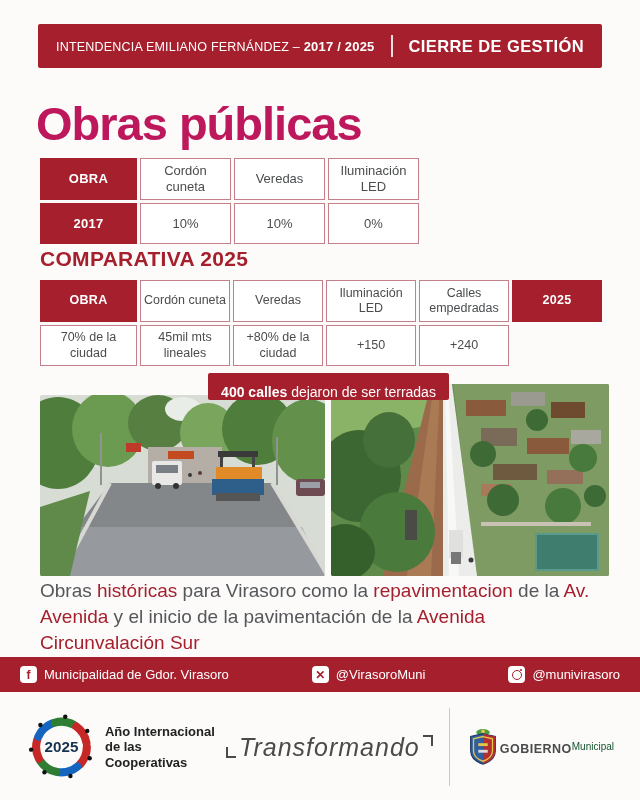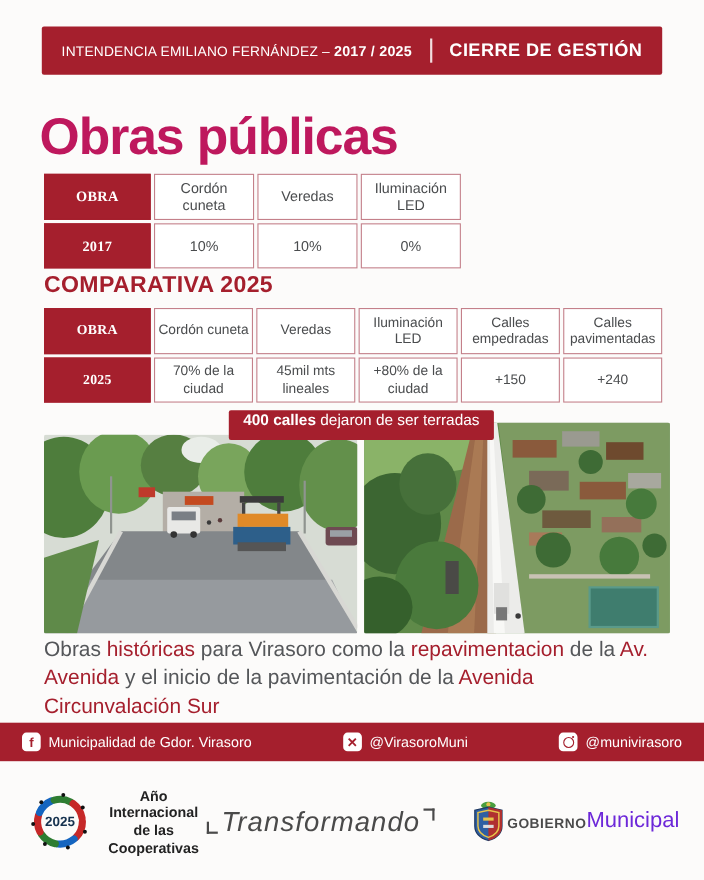--- a/index.html
+++ b/index.html
@@ -17,33 +17,33 @@
   .title{position:absolute;left:36px;top:96px;font-size:47px;font-weight:bold;
     color:#be185d;letter-spacing:-1px;}
 
   
   .tbl{position:absolute;display:grid;gap:3px;}
   #t2017{left:40px;top:158px;grid-template-columns:97px 91px 91px 91px;grid-auto-rows:42px 41px;}
   #t2025{left:40px;top:280px;grid-template-columns:97px 90px 90px 90px 90px 90px;grid-auto-rows:42px 41px;}
   .cell{background:#fff;border:1px solid #C4808A;color:#4A4C4E;display:flex;align-items:center;
     justify-content:center;text-align:center;font-size:13px;line-height:1.22;padding:2px;box-sizing:border-box;}
   #t2025 .cell{font-size:12.5px;}
-  .cell.hd{background:#A51F2D;border-color:#A51F2D;color:#fff;font-weight:bold;font-size:13px;letter-spacing:.3px;font-family:Liberation Serif, serif;}
+  .cell.hd{background:#A51F2D;border-color:#A51F2D;color:#fff;font-weight:bold;font-size:13px;letter-spacing:.3px;}
 
   .comparativa{position:absolute;left:40px;top:247px;font-size:21px;font-weight:bold;
     color:#A51F2D;letter-spacing:.3px;}
 
   
   .photo{position:absolute;border-radius:2px;overflow:hidden;}
   #photo-left{left:40px;top:395px;width:285px;height:181px;}
   #photo-right{left:331px;top:384px;width:278px;height:192px;}
   .photo svg{display:block;width:100%;height:100%;}
 
   .banner{position:absolute;left:208px;top:373px;width:241px;height:27px;background:#A51F2D;
-    color:#fff;display:flex;align-items:flex-start;justify-content:center;font-size:14px;
+    color:#fff;display:flex;align-items:flex-end;justify-content:center;font-size:14px;
     z-index:5;border-radius:2px;white-space:pre;}
   .banner b{margin-right:0;}
 
   
   .para{position:absolute;left:40px;top:578px;width:566px;font-size:19px;line-height:26px;
     color:#55575A;}
   .para .hl{color:#A51F2D;font-weight:normal;}
 
   
   .socialbar{position:absolute;left:0;top:657px;width:640px;height:35px;background:#A51F2D;
@@ -52,35 +52,35 @@
   .social{display:flex;align-items:center;gap:7px;font-size:13px;}
   .sicon{width:17px;height:17px;background:#fff;border-radius:4px;display:flex;align-items:center;
     justify-content:center;color:#A51F2D;font-weight:bold;font-size:12px;line-height:1;position:relative;}
   .ig-ring{width:8px;height:8px;border:1.6px solid #A51F2D;border-radius:50%;}
   .ig-dot{position:absolute;top:3px;right:3px;width:2px;height:2px;background:#A51F2D;border-radius:50%;}
 
   
   .bottom{position:absolute;left:0;top:694px;width:640px;height:106px;display:flex;
     align-items:center;padding:0 26px;box-sizing:border-box;}
   .coop{display:flex;align-items:center;gap:8px;}
-  .coop-text{font-size:13px;font-weight:bold;color:#222;line-height:1.2;text-align:center;}
+  .coop-text{font-size:13px;font-weight:bold;color:#222;line-height:1.2;}
   .slogan{flex:1;display:flex;justify-content:center;font-size:25px;
     font-style:italic;color:#4a4a4a;letter-spacing:1px;font-weight:500;}
   .tm-start{width:8px;height:9px;border-left:2px solid #4a4a4a;border-bottom:2px solid #4a4a4a;
     align-self:flex-end;margin-right:3px;margin-bottom:4px;}
   .tm-end{width:8px;height:9px;border-right:2px solid #4a4a4a;border-top:2px solid #4a4a4a;
     align-self:flex-start;margin-left:3px;margin-top:2px;}
   .vira{display:flex;flex-direction:column;align-items:center;margin-right:12px;}
   .vira-name{font-size:17px;font-weight:bold;color:#5c5c5c;letter-spacing:1.5px;margin-top:3px;}
   .vira-sub{font-size:8px;color:#8a8a8a;letter-spacing:4px;display:flex;align-items:center;gap:4px;margin-top:1px;}
   .dash{width:16px;height:1px;background:#9a9a9a;}
   .vline{width:1px;height:78px;background:#c9c9c9;margin:0 16px;}
   .gob{display:flex;align-items:center;text-align:center;}
   .gob-l1{font-size:12.5px;font-weight:bold;color:#4a4a4a;letter-spacing:.5px;margin-top:3px;}
-  .gob-l2{font-size:20px;color:#6d28d9;margin-top:-1px;}
+  .gob-l2{font-size:10px;color:#14532d;margin-top:-1px;}
 </style>
 </head>
 <body>
 
 <div id="canvas">
 
   <div class="topbar">
     <div class="topbar-left"><span>INTENDENCIA EMILIANO FERNÁNDEZ – </span><b>2017 / 2025</b></div>
     <div class="topbar-sep"></div>
     <div class="topbar-right">CIERRE DE GESTIÓN</div>
@@ -100,21 +100,20 @@
   </div>
 
   <div class="comparativa">COMPARATIVA 2025</div>
 
   <div class="tbl" id="t2025">
     <div class="cell hd">OBRA</div>
     <div class="cell">Cordón cuneta</div>
     <div class="cell">Veredas</div>
     <div class="cell">Iluminación LED</div>
     <div class="cell">Calles empedradas</div>
-    <div class="cell">Calles pavimentadas</div>
     <div class="cell hd">2025</div>
     <div class="cell">70% de la ciudad</div>
     <div class="cell">45mil mts lineales</div>
     <div class="cell">+80% de la ciudad</div>
     <div class="cell">+150</div>
     <div class="cell">+240</div>
   </div>
 
   <div class="banner"><b>400 calles</b><span> dejaron de ser terradas</span></div>
 

